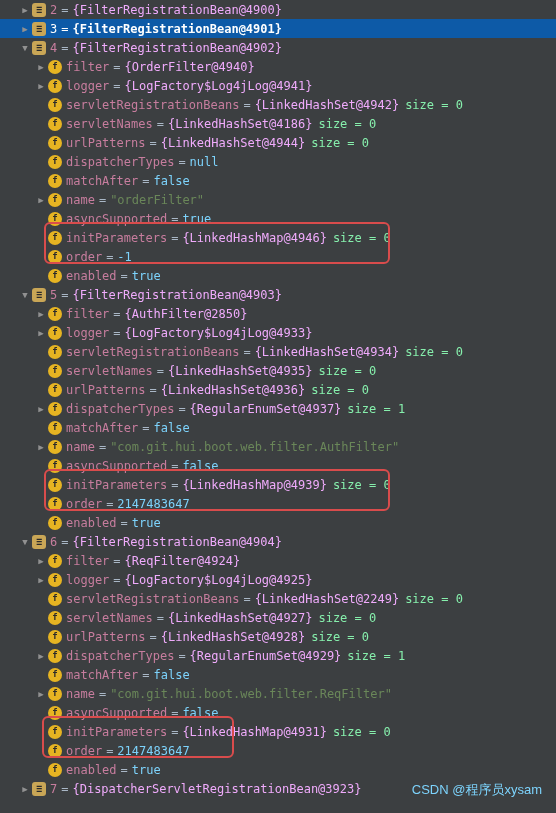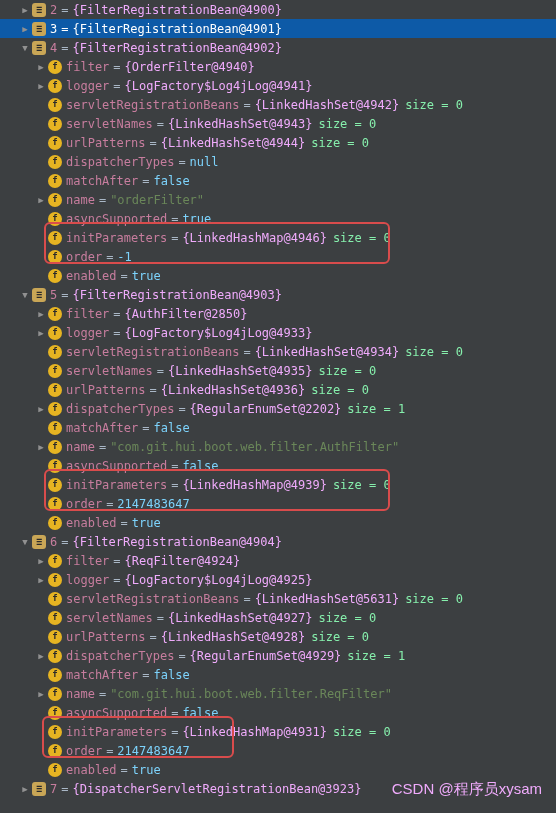--- a/index.html
+++ b/index.html
@@ -81,42 +81,42 @@
     .highlight-box {
       position: absolute;
       border: 2px solid #d94c4c;
       border-radius: 6px;
       pointer-events: none;
     }
     .watermark {
       position: absolute;
       bottom: 14px;
       right: 14px;
-      color: #f0abfc;
-      font-size: 15px;
+      color: #7dd3fc;
+      font-size: 13px;
       font-family: Arial, sans-serif;
     }
   </style>
 </head>
 <body>
 
 <div id="tree">
     <div class="row indent1">
       <span class="arrow">▶</span>
       <span class="list-icon"></span>
       <span class="key">2</span>
       <span class="eq">=</span>
       <span class="obj">{FilterRegistrationBean@4900}</span>
     </div>
     <div class="row indent1 selected">
       <span class="arrow">▶</span>
       <span class="list-icon"></span>
       <span class="key">3</span>
       <span class="eq">=</span>
-      <span class="obj" style="font-weight: normal; text-align: right;">{FilterRegistrationBean@4901}</span>
+      <span class="obj" style="font-weight: bold; text-align: right;">{FilterRegistrationBean@4901}</span>
     </div>
     <div class="row indent1">
       <span class="arrow">▼</span>
       <span class="list-icon"></span>
       <span class="key">4</span>
       <span class="eq">=</span>
       <span class="obj">{FilterRegistrationBean@4902}</span>
     </div>
     <div class="row indent2">
       <span class="arrow">▶</span>
@@ -138,21 +138,21 @@
       <span class="key">servletRegistrationBeans</span>
       <span class="eq">=</span>
       <span class="obj">{LinkedHashSet@4942}</span>
       <span class="size">size = 0</span>
     </div>
     <div class="row indent2">
       <span class="arrow empty">▶</span>
       <span class="field-icon"></span>
       <span class="key">servletNames</span>
       <span class="eq">=</span>
-      <span class="obj">{LinkedHashSet@4943}</span>
+      <span class="obj">{LinkedHashSet@4186}</span>
       <span class="size">size = 0</span>
     </div>
     <div class="row indent2">
       <span class="arrow empty">▶</span>
       <span class="field-icon"></span>
       <span class="key">urlPatterns</span>
       <span class="eq">=</span>
       <span class="obj">{LinkedHashSet@4944}</span>
       <span class="size">size = 0</span>
     </div>
@@ -249,21 +249,21 @@
       <span class="key">urlPatterns</span>
       <span class="eq">=</span>
       <span class="obj">{LinkedHashSet@4936}</span>
       <span class="size">size = 0</span>
     </div>
     <div class="row indent2">
       <span class="arrow">▶</span>
       <span class="field-icon"></span>
       <span class="key">dispatcherTypes</span>
       <span class="eq">=</span>
-      <span class="obj">{RegularEnumSet@2202}</span>
+      <span class="obj">{RegularEnumSet@4937}</span>
       <span class="size">size = 1</span>
     </div>
     <div class="row indent2">
       <span class="arrow empty">▶</span>
       <span class="field-icon"></span>
       <span class="key">matchAfter</span>
       <span class="eq">=</span>
       <span class="val">false</span>
     </div>
     <div class="row indent2">
@@ -321,21 +321,21 @@
       <span class="field-icon"></span>
       <span class="key">logger</span>
       <span class="eq">=</span>
       <span class="obj">{LogFactory$Log4jLog@4925}</span>
     </div>
     <div class="row indent2">
       <span class="arrow empty">▶</span>
       <span class="field-icon"></span>
       <span class="key">servletRegistrationBeans</span>
       <span class="eq">=</span>
-      <span class="obj">{LinkedHashSet@5631}</span>
+      <span class="obj">{LinkedHashSet@2249}</span>
       <span class="size">size = 0</span>
     </div>
     <div class="row indent2">
       <span class="arrow empty">▶</span>
       <span class="field-icon"></span>
       <span class="key">servletNames</span>
       <span class="eq">=</span>
       <span class="obj">{LinkedHashSet@4927}</span>
       <span class="size">size = 0</span>
     </div>

